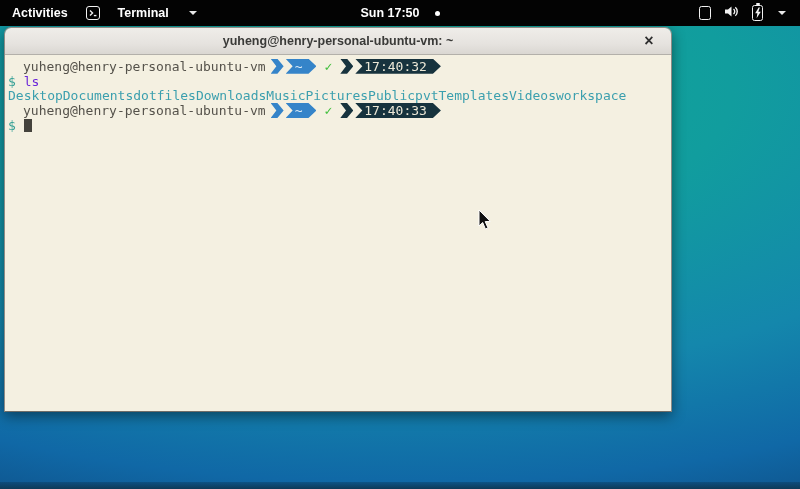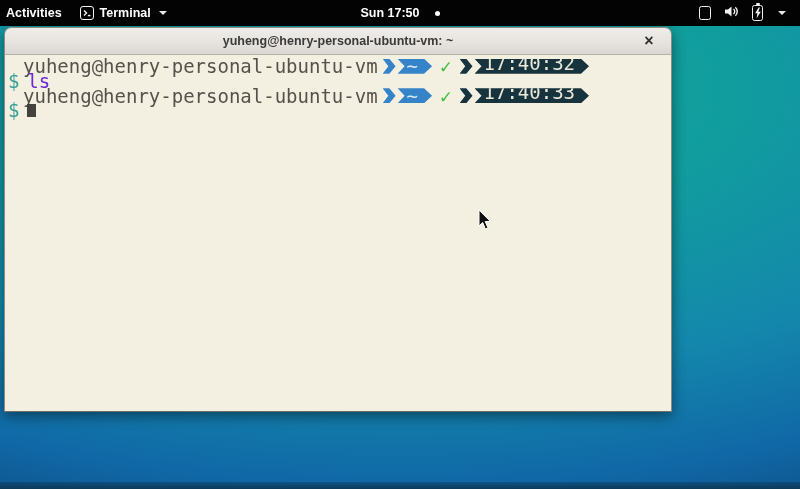--- a/index.html
+++ b/index.html
@@ -16,23 +16,23 @@
     position:absolute; left:0; right:0; bottom:0; height:7px; z-index:1;
     background:linear-gradient(180deg, rgba(10,50,80,.35), #0d3a58);
   }
 
   
   .topbar {
     position:absolute; top:0; left:0; width:800px; height:26px; z-index:5;
     background:#030303; color:#fff; display:flex; align-items:center;
     font-size:12.5px; font-weight:bold;
   }
-  .tb-left { display:flex; align-items:center; gap:14px; padding-left:2px; }
+  .tb-left { display:flex; align-items:center; gap:14px; padding-left:8px; }
   .tb-activities { padding:2px 4px; }
-  .tb-appmenu { display:flex; align-items:center; gap:6px; }
+  .tb-appmenu { display:flex; align-items:center; gap:18px; }
   .app-icon { width:14px; height:14px; border:1.5px solid #f2f2f2; border-radius:3px; position:relative; }
   .app-icon svg { position:absolute; inset:0; }
   .caret-down { width:0; height:0; border-left:4px solid transparent; border-right:4px solid transparent; border-top:4px solid #e8e8e8; margin-left:2px; }
   .tb-clock {
     position:absolute; left:0; right:0; top:0; height:26px;
     display:flex; align-items:center; justify-content:center; gap:15px; pointer-events:none;
   }
   .notif-dot { width:5px; height:5px; border-radius:50%; background:#ffffff; }
   .tb-right { position:absolute; right:0; top:0; height:26px; display:flex; align-items:center; gap:13px; padding-right:14px; }
   .screen-icon { width:12px; height:14px; border:1.5px solid #f2f2f2; border-radius:2.5px; }
@@ -55,21 +55,21 @@
   }
   .title { font-size:12.5px; font-weight:bold; color:#3a3a38; }
   .close-btn {
     position:absolute; right:13px; top:4px; width:18px; height:18px;
     display:flex; align-items:center; justify-content:center;
     color:#2f2f2f; font-size:16px; font-weight:bold; line-height:18px; cursor:default;
   }
 
   .term {
     flex:1; background:#f4f0e1; padding:4px 2px 12px 3px;
-    font-family:"DejaVu Sans Mono", monospace; font-size:19px; color:#55524b;
+    font-family:"DejaVu Sans Mono", monospace; font-size:13px; color:#55524b;
   }
   .t-line { display:flex; align-items:center; height:14.7px; white-space:pre; }
   .t-line.prompt { padding-left:15px; }
 
   
   .pl-chevron { width:13px; height:15px; flex:0 0 13px;
     clip-path:polygon(0 0, 52% 0, 100% 50%, 52% 100%, 0 100%, 44% 50%); }
   .pl-chevron.blue { background:#3584c9; margin-left:5px; }
   .pl-chevron.dark { background:#17333e; margin-left:8px; }
   .pl-body { height:15px; display:flex; align-items:center; margin-left:2px;
@@ -136,20 +136,21 @@
       <span class="title">yuheng@henry-personal-ubuntu-vm: ~</span>
       <span class="close-btn">×</span>
     </div>
 
     <div class="term">
 
       <div class="t-line prompt"><span>yuheng@henry-personal-ubuntu-vm</span><span class="pl-chevron blue"></span><span class="pl-body blue"><span>~</span></span><span class="check">✓</span><span class="pl-chevron dark"></span><span class="pl-body dark"><span>17:40:32</span></span></div>
 
       <div class="t-line"><span class="dollar">$</span><span class="cmd">ls</span></div>
 
+      <div class="t-line dirs"><span>Desktop</span>  <span>Documents</span>  <span>dotfiles</span>  <span>Downloads</span>  <span>Music</span>  <span>Pictures</span>  <span>Public</span>  <span>pvt</span>  <span>Templates</span>  <span>Videos</span>  <span>workspace</span></div>
 
       <div class="t-line prompt"><span>yuheng@henry-personal-ubuntu-vm</span><span class="pl-chevron blue"></span><span class="pl-body blue"><span>~</span></span><span class="check">✓</span><span class="pl-chevron dark"></span><span class="pl-body dark"><span>17:40:33</span></span></div>
 
       <div class="t-line"><span class="dollar">$</span><span class="cursor-block"></span></div>
 
     </div>
   </div>
 
   <div class="mouse">
     <svg width="14" height="22" viewBox="0 0 14 22">

